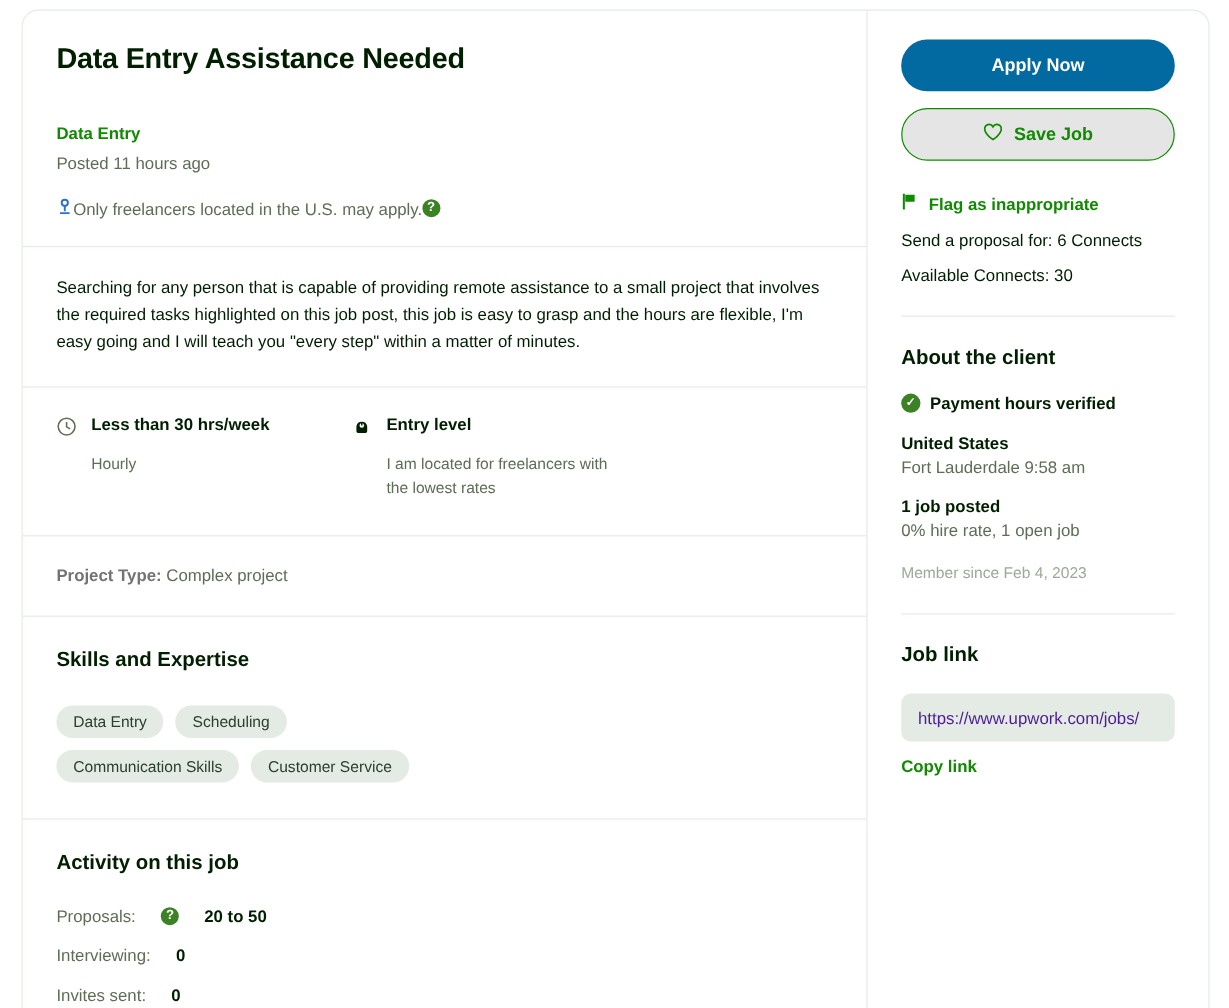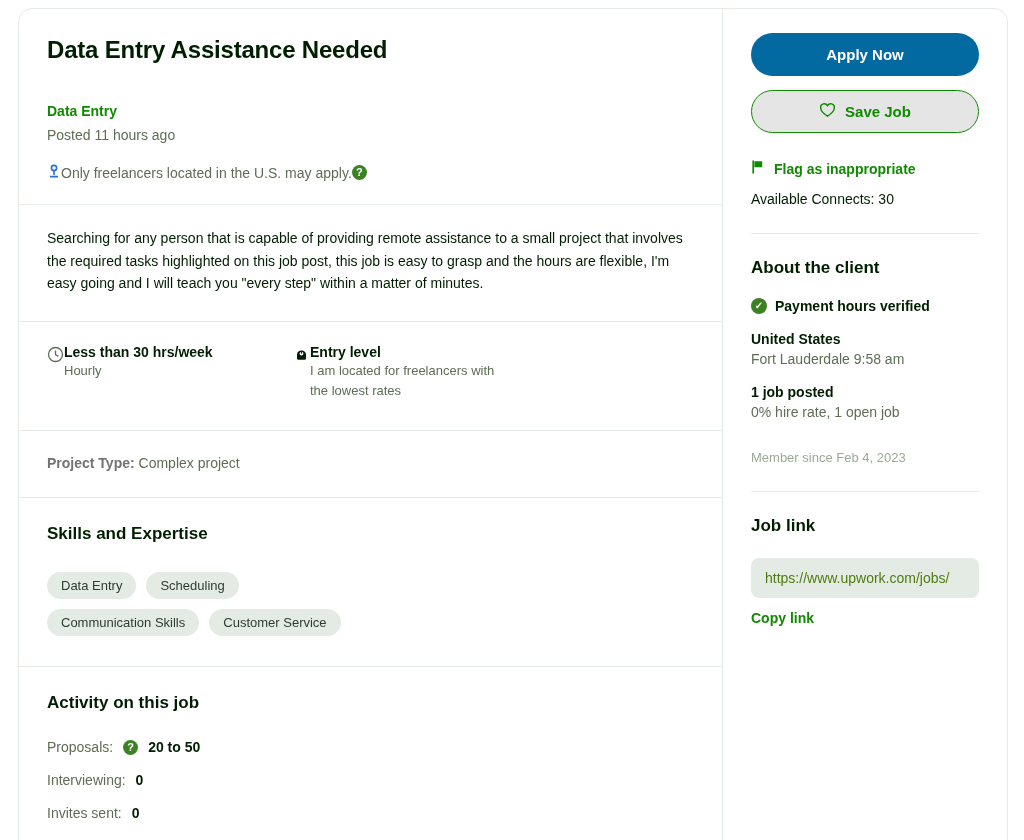--- a/index.html
+++ b/index.html
@@ -90,31 +90,31 @@
     padding-top: 22px;
     padding-bottom: 26px;
   }
 
   
   .features {
     display: flex;
     padding-top: 22px;
     padding-bottom: 30px;
   }
-  .feature { display: flex; }
+  .feature { display: flex; gap: 12px; }
   .feature:nth-child(1) { width: 246px; }
   .feature:nth-child(2) { width: 218px; }
   .feature:nth-child(3) { flex: 1; }
 
   .feat-ico { flex: 0 0 17px; padding-top: 2px; }
   .feat-title { font-size: 14px; font-weight: bold; color: #001e00; }
   .feat-sub {
     font-size: 13px;
     color: #5e6d55;
-    margin-top: 1px;
+    margin-top: 16px;
     line-height: 1.5;
   }
 
   .project-type {
     font-size: 14px;
     padding-top: 24px;
     padding-bottom: 26px;
   }
   .project-type b { font-weight: bold; color: #737373; }
   .project-type span { color: #5e6d55; }
@@ -143,21 +143,21 @@
     white-space: nowrap;
   }
 
   .activity-list { padding-top: 26px; padding-bottom: 30px; }
   .activity-row {
     font-size: 14px;
     color: #5e6d55;
     margin-bottom: 17px;
     display: flex;
     align-items: center;
-    gap: 10px;
+    gap: 21px;
   }
   .activity-row:last-child { margin-bottom: 0; }
   .activity-row b { color: #001e00; font-weight: bold; }
 
   
   .side-col { flex: 1; padding: 0 28px; }
 
   .btn-apply {
     display: block;
     width: 100%;
@@ -249,33 +249,33 @@
     margin-top: 17px;
   }
   .info-sub {
     font-size: 14px;
     color: #5e6d55;
     margin-top: 4px;
   }
   .info-muted {
     font-size: 13px;
     color: #9aaa97;
-    margin-top: 30px;
+    margin-top: 20px;
   }
 
   .link-input {
     width: 100%;
     margin-top: 22px;
     background: #e4ebe4;
     border: none;
     border-radius: 8px;
     padding: 12px 14px;
     font-size: 14px;
     font-family: inherit;
-    color: #4d7c0f;
+    color: #4c1d95;
   }
   .link-input::placeholder { color: #8a9a88; }
 
   .copy-link {
     display: inline-block;
     margin-top: 12px;
     font-size: 14px;
     font-weight: bold;
     color: #108a00;
     cursor: pointer;
@@ -408,20 +408,21 @@
     <div class="flag-row">
       <span>
         <svg width="14" height="16" viewBox="0 0 14 16">
           <path d="M2.2 1.4 L2.2 14.6" stroke="#108a00" stroke-width="1.7"></path>
           <path d="M3.4 2.2 L11.2 2.2 L11.2 8.2 L3.4 8.2 Z" fill="#108a00"></path>
         </svg>
       </span>
       <span>Flag as inappropriate</span>
     </div>
 
+    <div class="connect-line">Send a proposal for: 6 Connects</div>
     <div class="connect-line">Available Connects: 30</div>
 
     <div class="side-divider"></div>
 
     <div class="side-head">About the client</div>
 
     <div class="verified-row">
       <span class="check-dot">✓</span>
       <span>Payment hours verified</span>
     </div>

